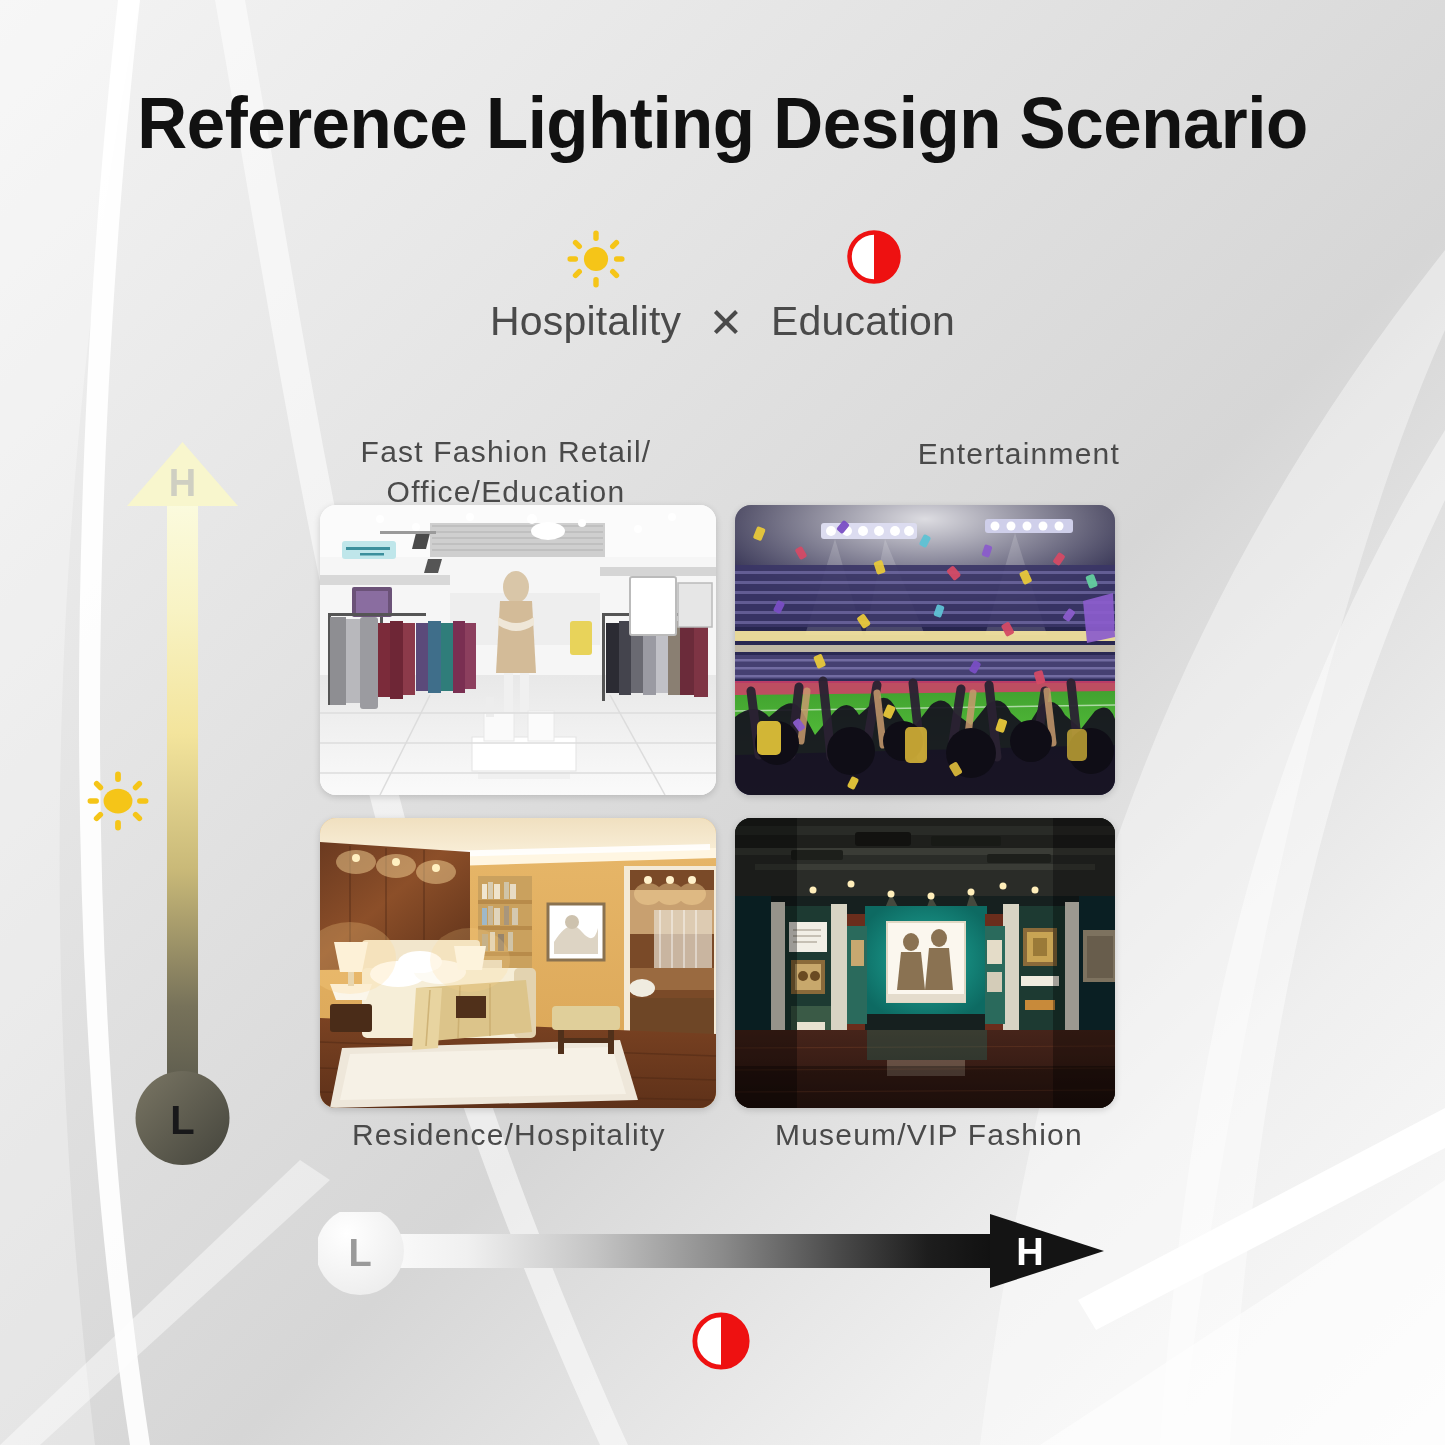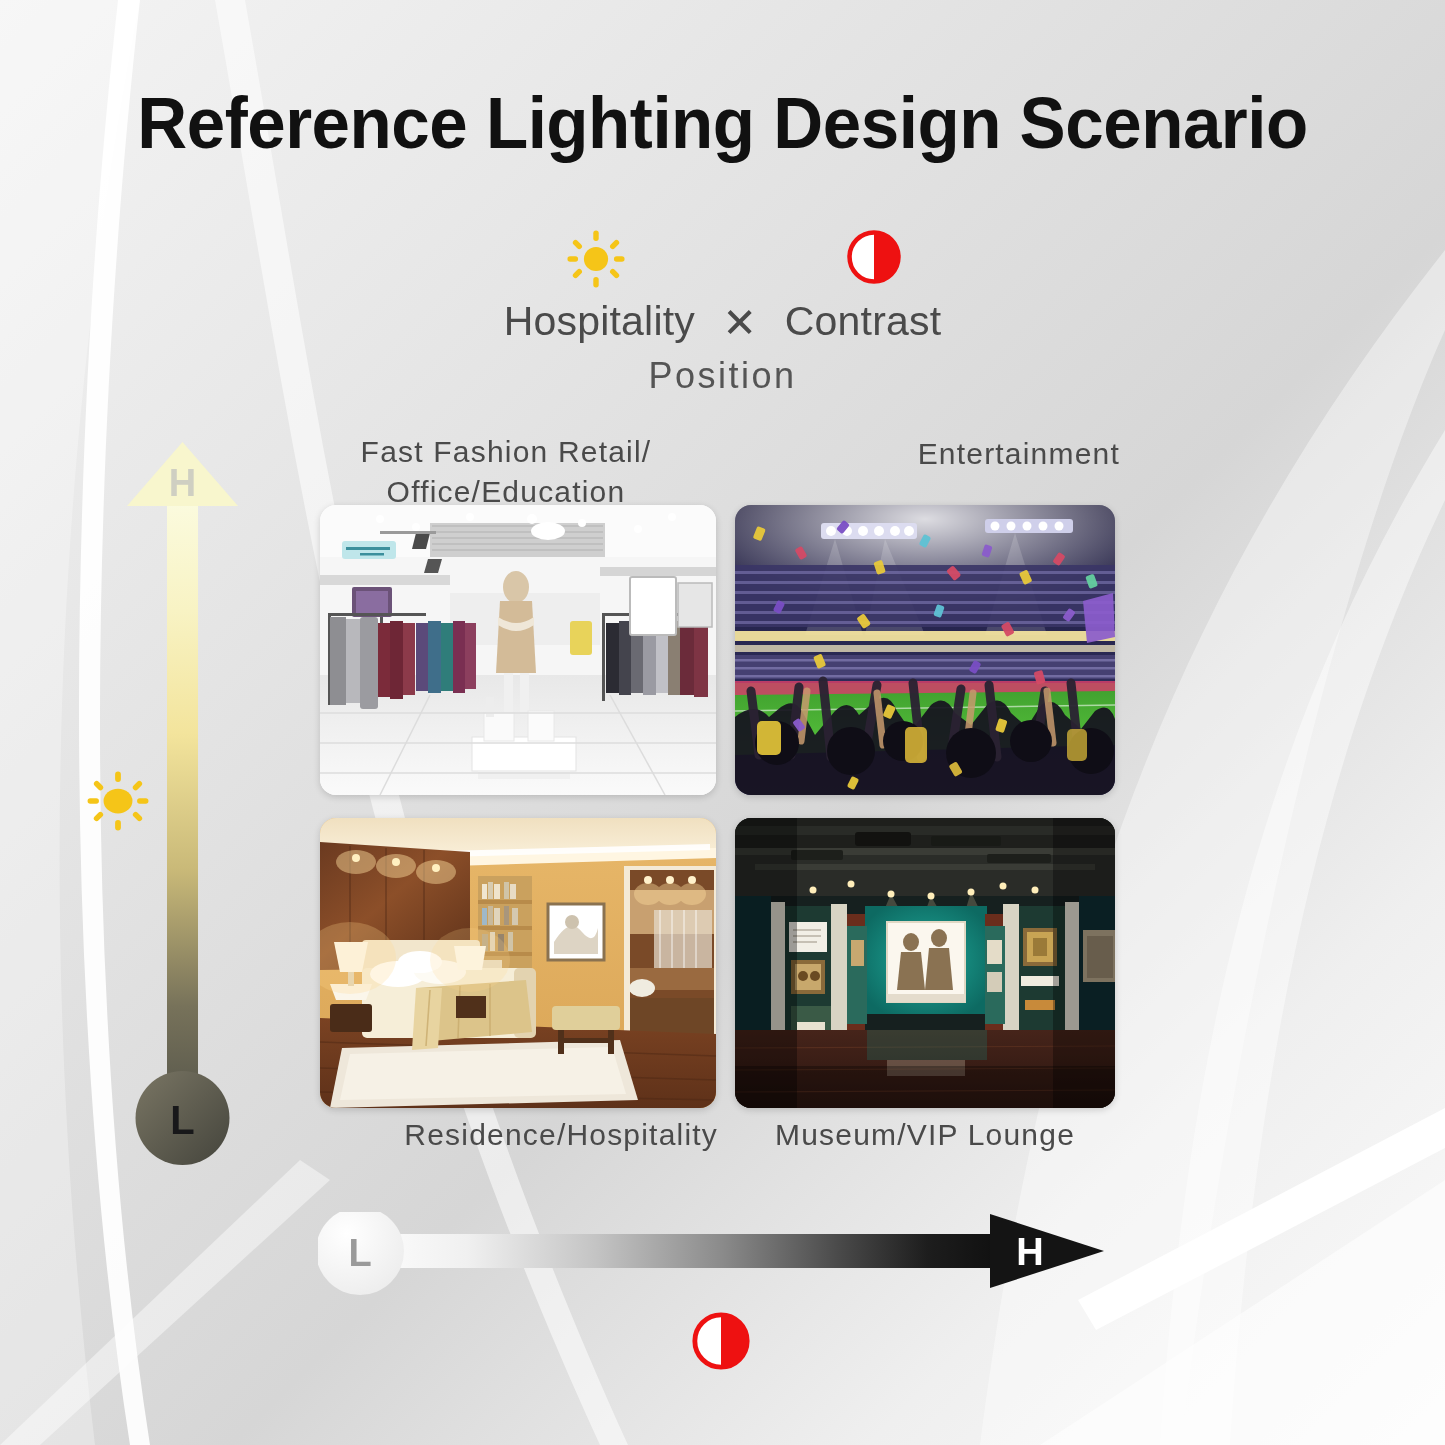--- a/index.html
+++ b/index.html
@@ -94,21 +94,21 @@
     position: absolute;
     font-size: 30px;
     color: #4a4a4a;
     letter-spacing: 1.2px;
     line-height: 1.32;
     text-align: center;
     white-space: pre-line;
   }
   #label-tl { left: 306px; top: 432px; width: 400px; }
   #label-tr { left: 735px; top: 434px; width: 385px; text-align: right; }
-  #label-bl { left: 318px; top: 1115px; width: 400px; text-align: right; padding-left: 42px; box-sizing: border-box; }
+  #label-bl { left: 310px; top: 1115px; width: 400px; text-align: left; padding-left: 42px; box-sizing: border-box; }
   #label-br { left: 735px; top: 1115px; width: 385px; text-align: left; padding-left: 40px; box-sizing: border-box; }
 
   
   .photo {
     position: absolute;
     border-radius: 16px;
     overflow: hidden;
     box-shadow: 0 2px 7px rgba(0,0,0,0.16);
   }
   #photo-tl { left: 320px; top: 505px; width: 396px; height: 290px; }
@@ -209,29 +209,28 @@
   </svg>
 
   <svg class="hdr-icon-contrast" viewBox="0 0 64 64">
     <circle cx="32" cy="32" r="27" fill="#ffffff" stroke="#EE1111" stroke-width="5"></circle>
     <path d="M32 5 A27 27 0 0 1 32 59 Z" fill="#EE1111"></path>
   </svg>
 
   <div class="subtitle-row">
     <span>Hospitality</span>
     <span class="xmark">✕</span>
-    <span>Contrast</span>
+    <span>Education</span>
   </div>
-  <div class="subtitle-sub">Position</div>
 
   <div class="q-label" id="label-tl">Fast Fashion Retail/
 Office/Education</div>
   <div class="q-label" id="label-tr">Entertainment</div>
   <div class="q-label" id="label-bl">Residence/Hospitality</div>
-  <div class="q-label" id="label-br">Museum/VIP Lounge</div>
+  <div class="q-label" id="label-br">Museum/VIP Fashion</div>
 
   <div class="photo" id="photo-tl">
     <svg viewBox="0 0 396 290" preserveAspectRatio="none">
       <defs>
         <linearGradient id="storeFloor" x1="0" y1="0" x2="0" y2="1">
           <stop offset="0%" stop-color="#e8e8e8"></stop>
             <stop offset="100%" stop-color="#fafafa"></stop>
         </linearGradient>
       </defs>
       <rect width="396" height="290" fill="#f6f6f6"></rect>

